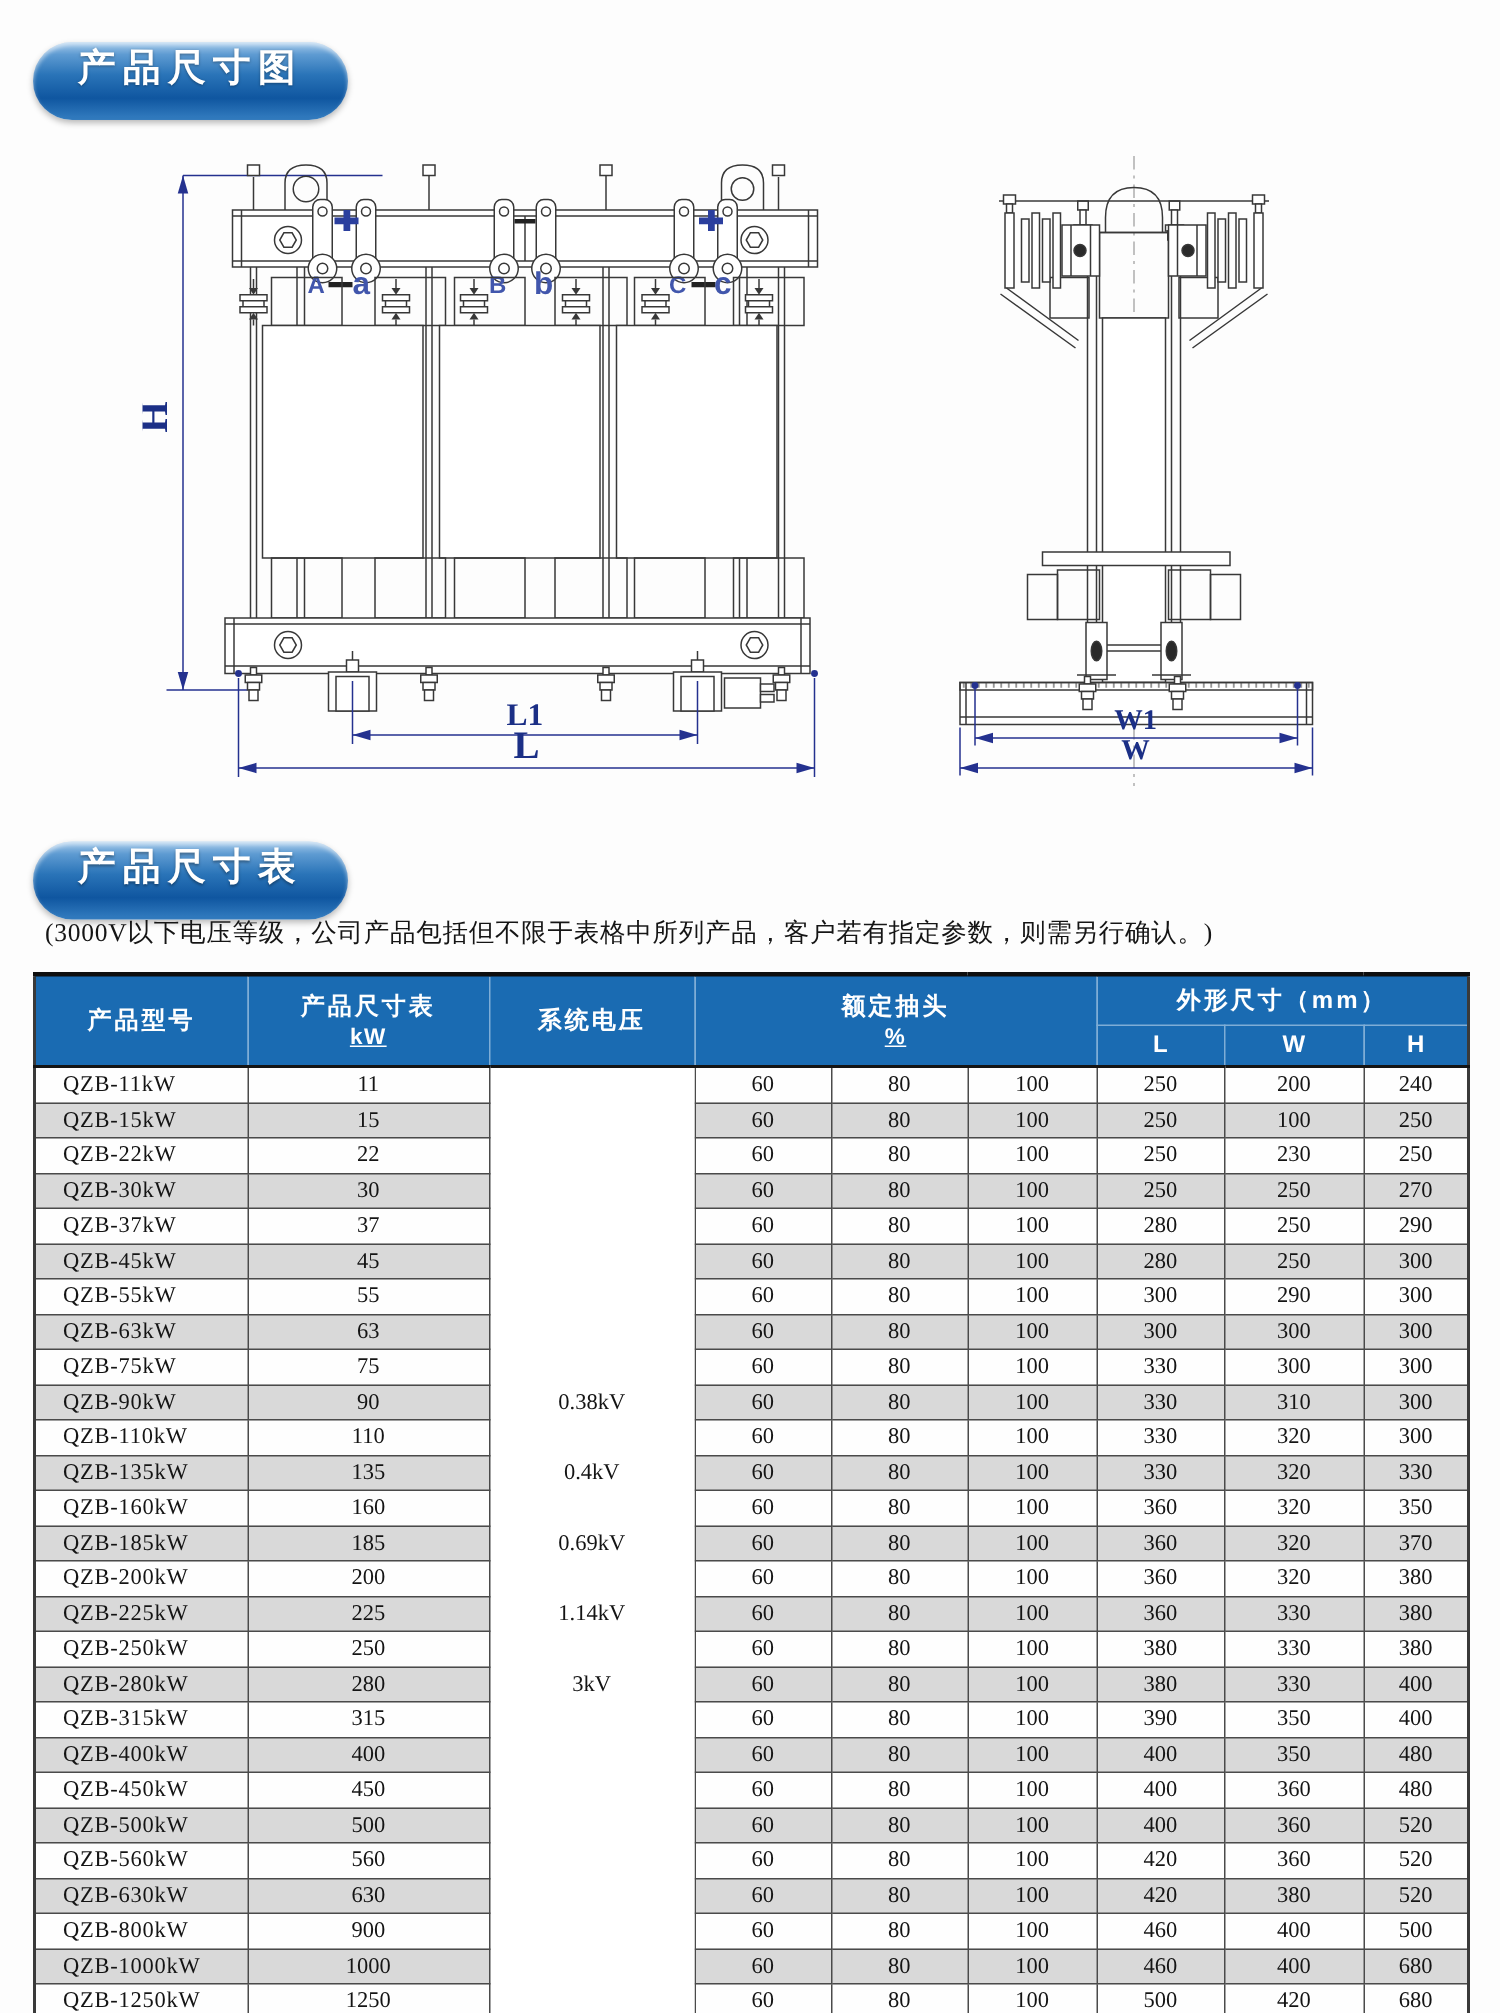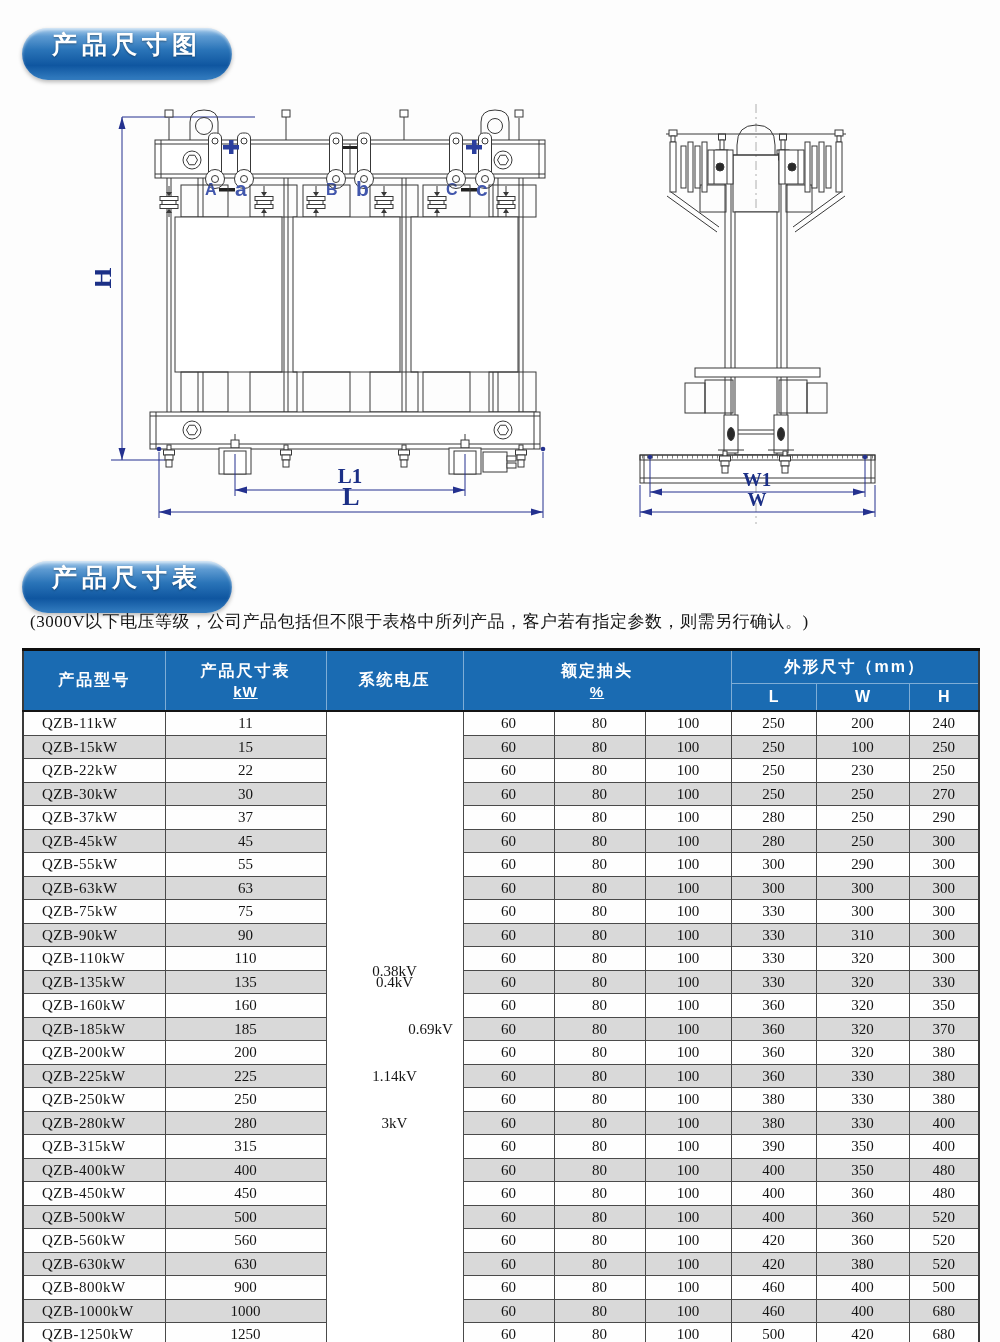--- a/index.html
+++ b/index.html
@@ -358,23 +358,23 @@
         <th>L</th>
         <th>W</th>
         <th>H</th>
       </tr>
     </thead>
     <tbody>
         <tr>
           <td class="model">QZB-11kW</td>
           <td>11</td>
           <td class="voltage" rowspan="27">
-            <span class="vlab" style="top: 35.1852%; margin-top: 36px;">0.38kV</span>
+            <span class="vlab" style="top: 35.1852%;">0.38kV</span>
             <span class="vlab" style="top: 42.5926%; text-align: center;">0.4kV</span>
-            <span class="vlab" style="top: 50%; padding-left: 36px;">0.69kV</span>
+            <span class="vlab" style="top: 50%;">0.69kV</span>
             <span class="vlab" style="top: 57.4074%;">1.14kV</span>
             <span class="vlab" style="top: 64.8148%;">3kV</span>
           </td>
           <td>60</td>
           <td>80</td>
           <td>100</td>
           <td>250</td>
           <td>200</td>
           <td>240</td>
         </tr>

